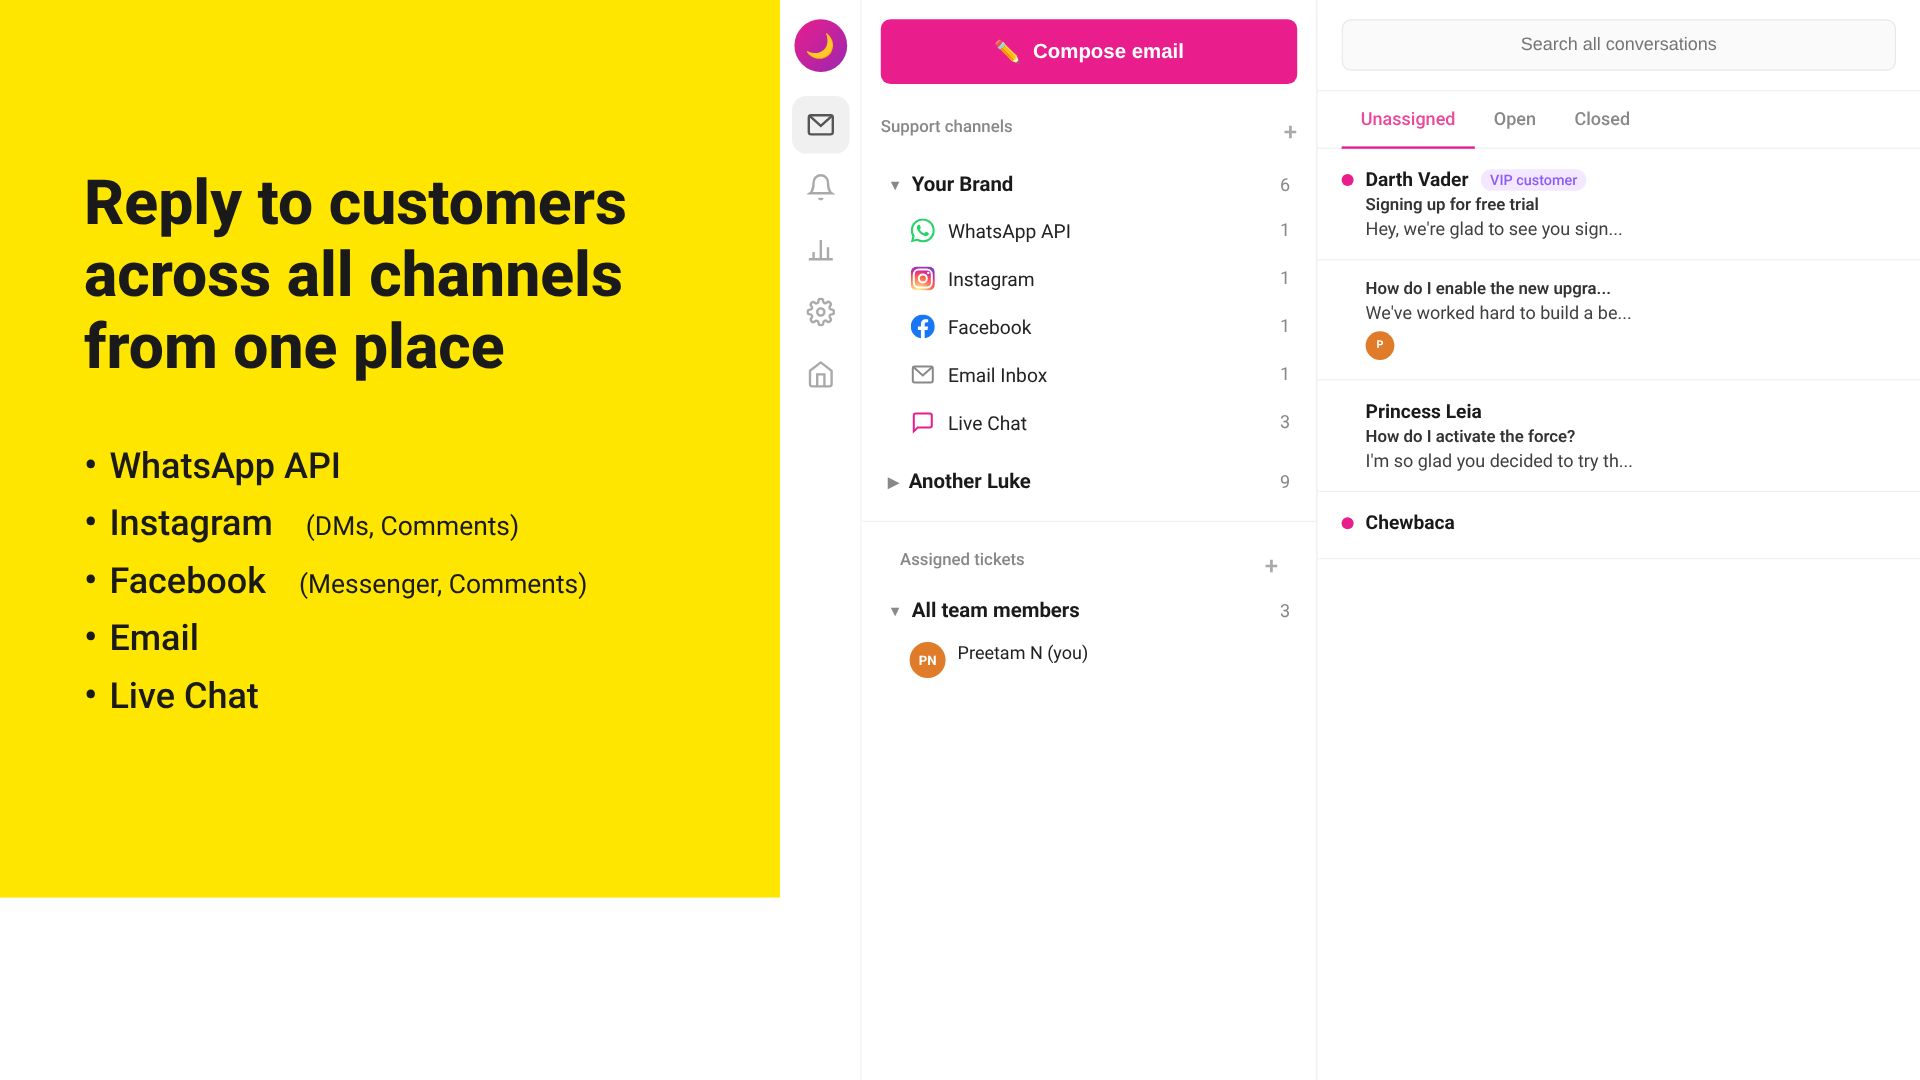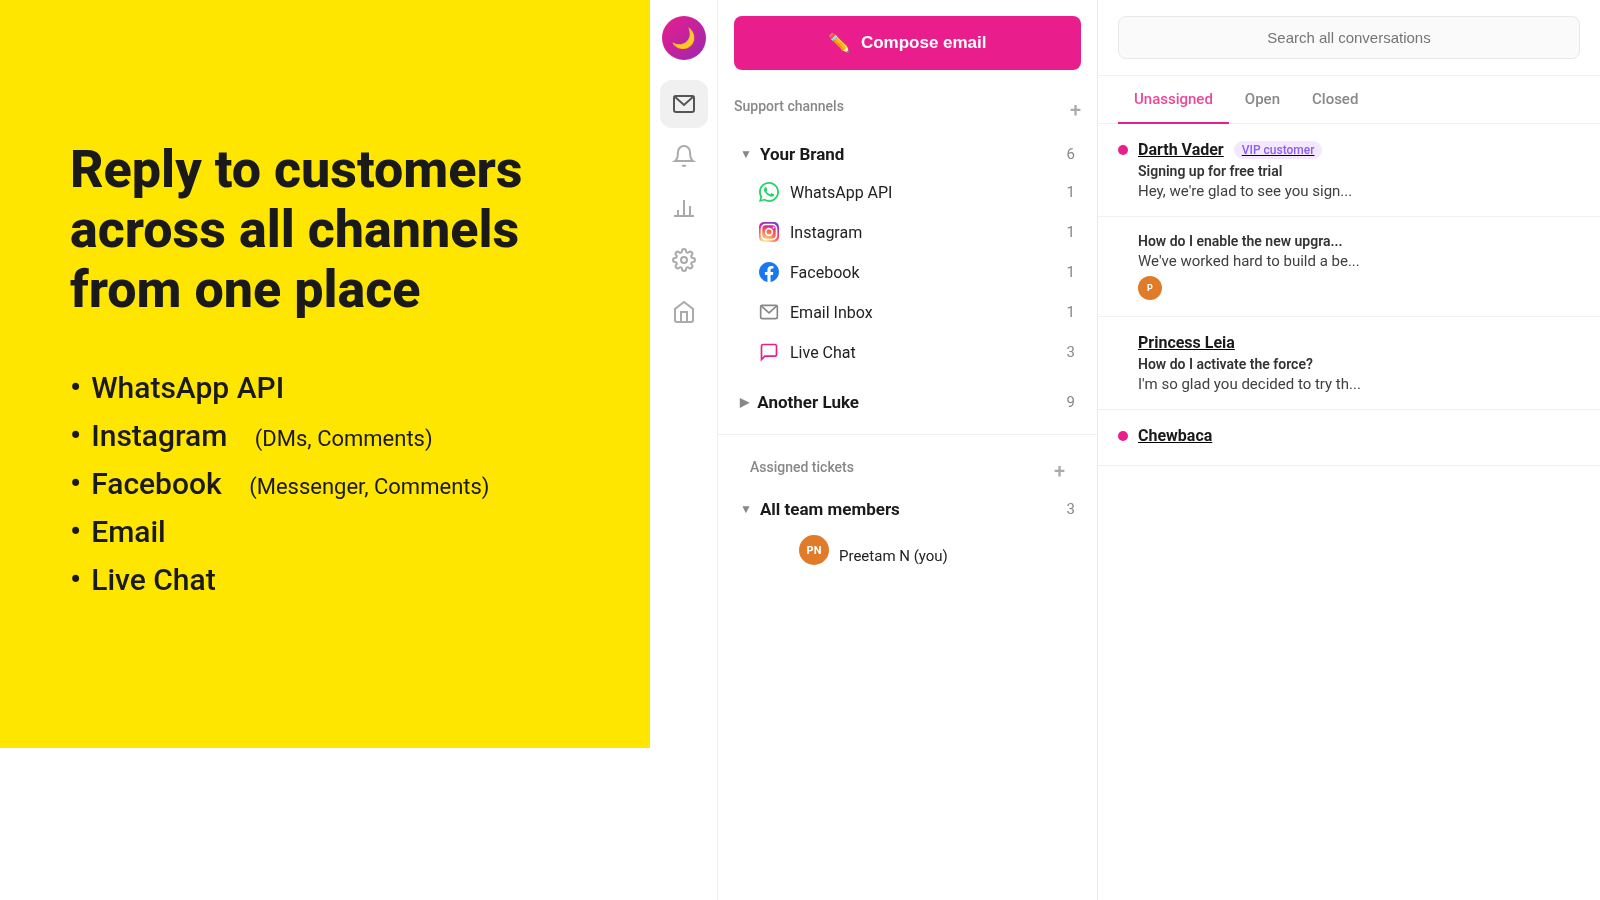--- a/index.html
+++ b/index.html
@@ -229,25 +229,24 @@
     }
 
     .agent-item {
       display: flex;
       align-items: center;
       justify-content: space-between;
       padding: 8px 6px 8px 24px;
     }
     .agent-left {
       display: flex;
-      align-items: flex-end;
+      align-items: flex-start;
       gap: 10px;
       font-size: 15px;
       color: #222;
-      margin-left: 41px;
     }
     .agent-avatar {
       width: 30px;
       height: 30px;
       border-radius: 50%;
       background: #e07b2a;
       display: flex;
       align-items: center;
       justify-content: center;
       color: white;
@@ -305,21 +304,20 @@
     .conv-item {
       padding: 16px 20px;
       border-bottom: 1px solid #f0f0f0;
       cursor: pointer;
     }
     .conv-header {
       display: flex;
       align-items: center;
       gap: 10px;
       margin-bottom: 4px;
-      text-decoration: underline;
     }
     .online-dot {
       width: 10px;
       height: 10px;
       border-radius: 50%;
       background: #e91e8c;
       flex-shrink: 0;
     }
     .conv-name {
       font-size: 16px;

